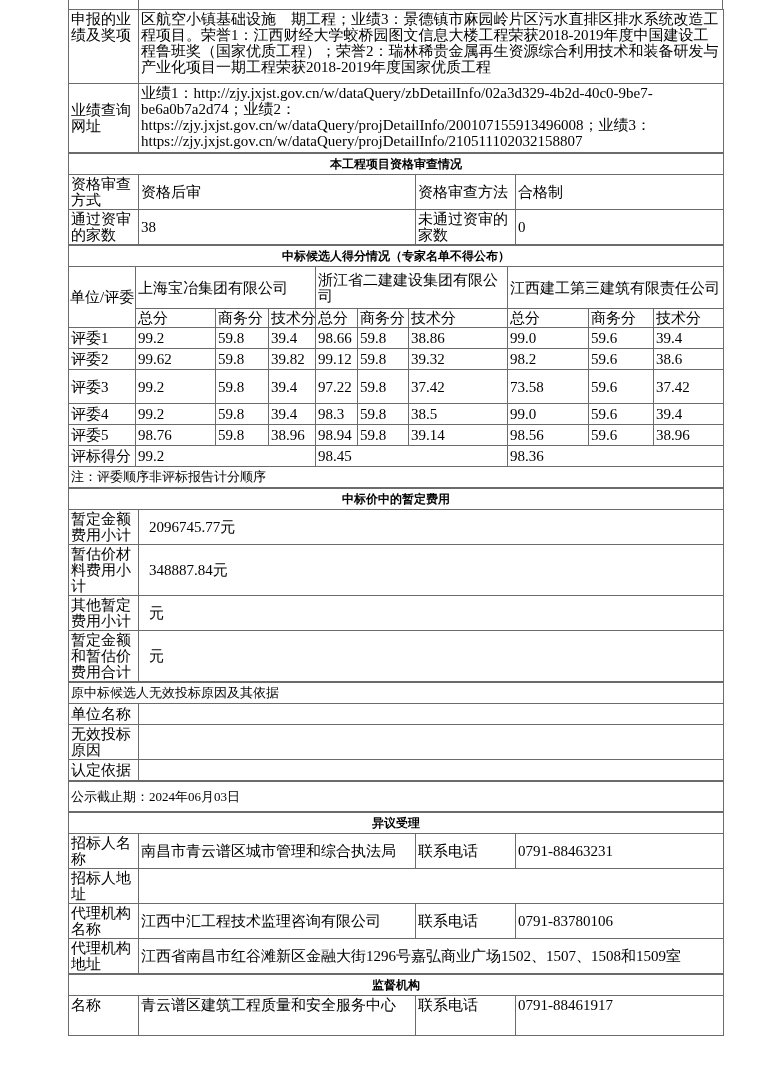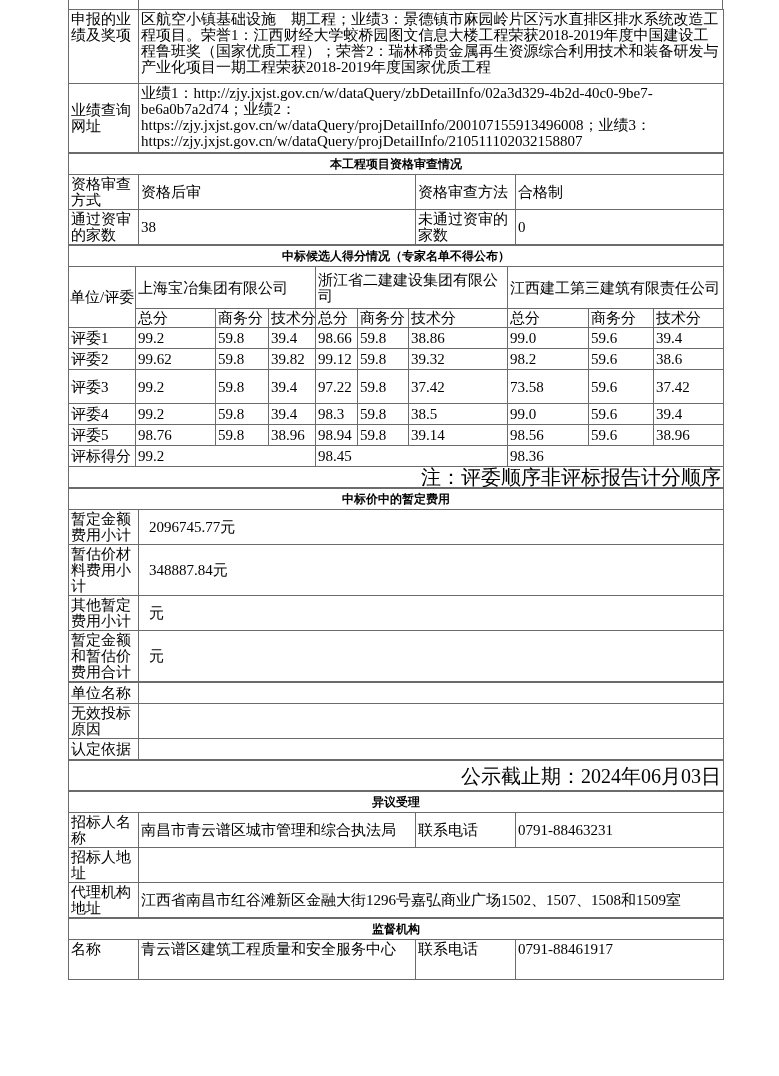--- a/index.html
+++ b/index.html
@@ -14,21 +14,21 @@
   td{
     border:1px solid #6b6b6b;font-size:15px;line-height:16px;
     padding:1px 2px;vertical-align:middle;overflow:hidden;
     word-wrap:break-word;overflow-wrap:break-word;
   }
   .thead{
     font-family:"Liberation Sans","DejaVu Sans",sans-serif;
     font-weight:bold;font-size:12px;text-align:center;padding:1px 0;
   }
   .chead{ 
-    text-align:right;font-size:20px;
+    text-align:left;font-size:13px;
   }
   .top{vertical-align:top;}
   .pad10{padding-left:10px;}
   .nowrap{white-space:nowrap;padding-left:1px;padding-right:8px;}
   .sub{white-space:nowrap;padding:0 0 0 2px;}
   .num{white-space:nowrap;}
 </style>
 </head>
 <body>
 
@@ -213,20 +213,23 @@
     </tr>
   </tbody>
     </table>
 
   <table>
     <colgroup>
         <col style="width:70px">
         <col style="width:585px">
       </colgroup>
     <tbody>
+        <tr style="height:21px">
+      <td colspan="2" class="chead">原中标候选人无效投标原因及其依据</td>
+    </tr>
     <tr style="height:21px">
       <td>单位名称</td>
       <td></td>
     </tr>
     <tr style="height:33px">
       <td>无效投标原因</td>
       <td></td>
     </tr>
     <tr style="height:21px">
       <td>认定依据</td>
@@ -259,20 +262,26 @@
     </tr>
     <tr style="height:33px">
       <td>招标人名称</td>
       <td>南昌市青云谱区城市管理和综合执法局</td>
       <td>联系电话</td>
       <td>0791-88463231</td>
     </tr>
     <tr style="height:33px">
       <td>招标人地址</td>
       <td colspan="3"></td>
+    </tr>
+    <tr style="height:33px">
+      <td>代理机构名称</td>
+      <td>江西中汇工程技术监理咨询有限公司</td>
+      <td>联系电话</td>
+      <td>0791-83780106</td>
     </tr>
     <tr style="height:33px">
       <td>代理机构地址</td>
       <td colspan="3">江西省南昌市红谷滩新区金融大街1296号嘉弘商业广场1502、1507、1508和1509室</td>
     </tr>
   </tbody>
     </table>
 
   <table>
     <colgroup>

